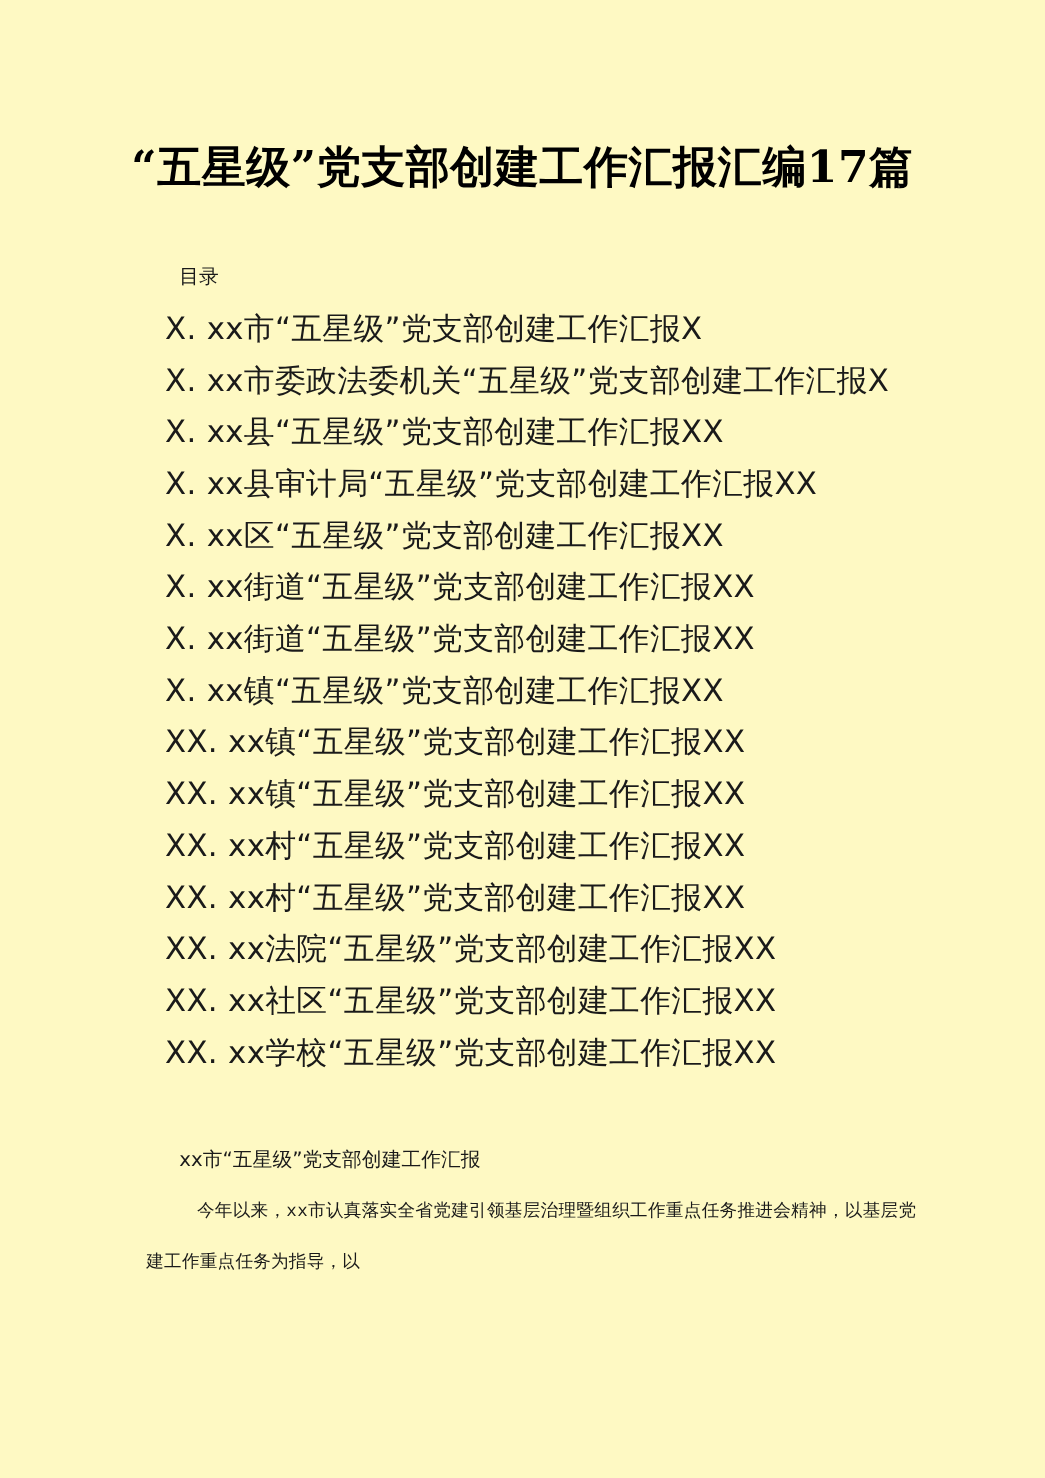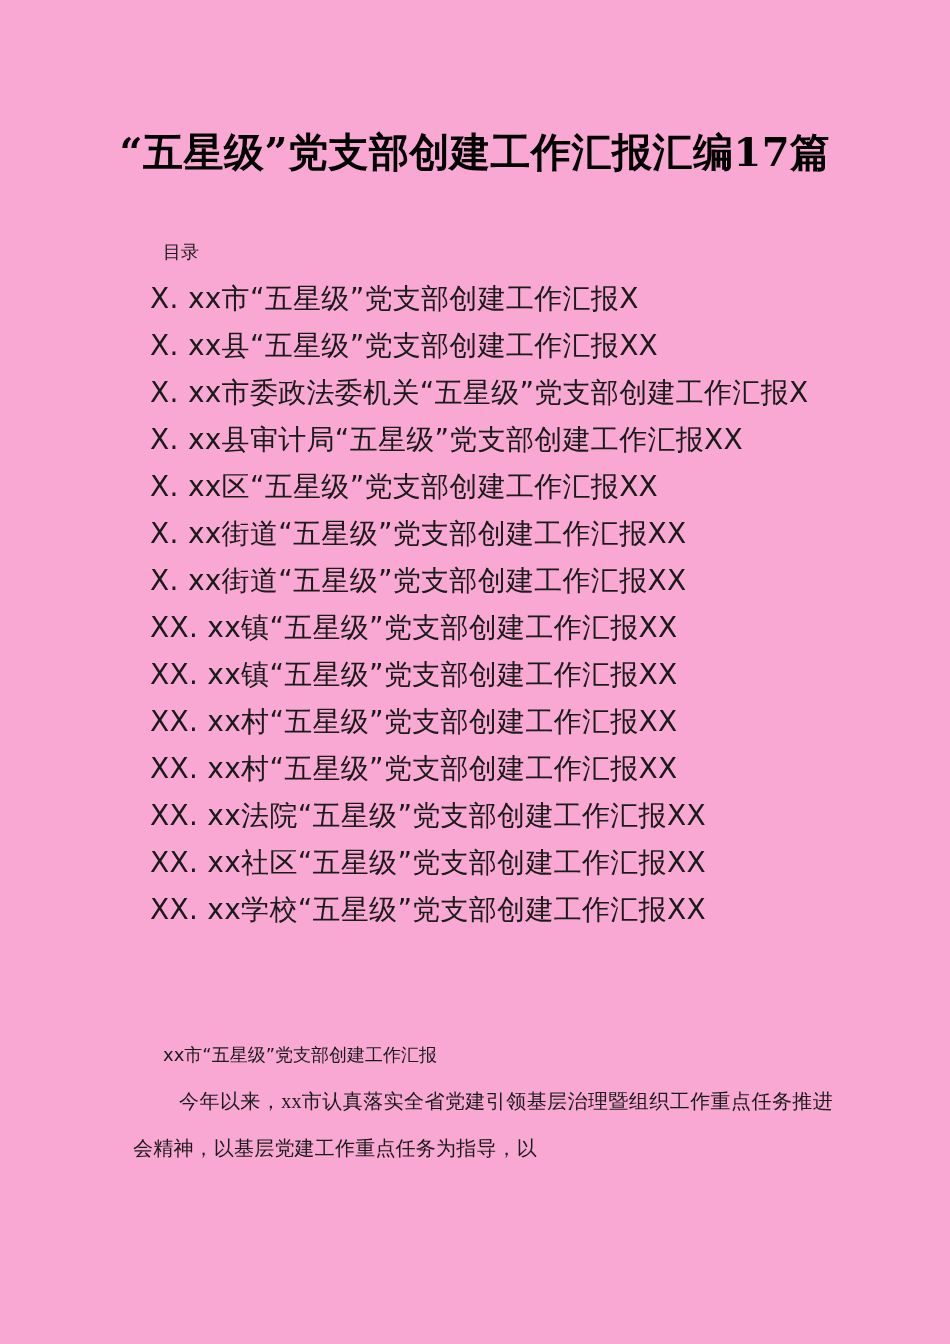--- a/index.html
+++ b/index.html
@@ -14,21 +14,21 @@
     font-family: "DejaVu Serif", "Liberation Serif", serif;
     color: #1a1a1a;
     overflow: hidden;
   }
 
   .page {
     position: absolute;
     top: 0; left: 0;
     width: 950px;
     height: 1344px;
-    background: #f9a8d4;
+    background: #fef9c3;
   }
 
   
   .doc-title {
     position: absolute;
     top: 126px;
     left: 0;
     width: 950px;
     text-align: center;
     font-family: "DejaVu Serif", "Liberation Serif", serif;
@@ -78,46 +78,47 @@
     color: #1a1a1a;
     padding-left: 13px;
     white-space: nowrap;
   }
 
   .body-paragraph {
     position: absolute;
     top: 1078px;
     left: 133px;
     width: 700px;
-    font-family: Liberation Serif, serif;
-    font-size: 20px;
+    font-family: Liberation Mono, monospace;
+    font-size: 16px;
     line-height: 47px;
     color: #1a1a1a;
     text-align: justify;
     text-indent: 46px;
     letter-spacing: 0.2px;
   }
 </style>
 </head>
 <body>
 
 <div class="page">
 
   <div class="doc-title">“五星级”党支部创建工作汇报汇编17篇</div>
 
   <div class="toc-block">
     <div class="toc-heading">目录</div>
 
     <div class="toc-item">X. xx市“五星级”党支部创建工作汇报X</div>
+    <div class="toc-item">X. xx市委政法委机关“五星级”党支部创建工作汇报X</div>
     <div class="toc-item">X. xx县“五星级”党支部创建工作汇报XX</div>
-    <div class="toc-item">X. xx市委政法委机关“五星级”党支部创建工作汇报X</div>
     <div class="toc-item">X. xx县审计局“五星级”党支部创建工作汇报XX</div>
     <div class="toc-item">X. xx区“五星级”党支部创建工作汇报XX</div>
     <div class="toc-item">X. xx街道“五星级”党支部创建工作汇报XX</div>
     <div class="toc-item">X. xx街道“五星级”党支部创建工作汇报XX</div>
+    <div class="toc-item">X. xx镇“五星级”党支部创建工作汇报XX</div>
     <div class="toc-item">XX. xx镇“五星级”党支部创建工作汇报XX</div>
     <div class="toc-item">XX. xx镇“五星级”党支部创建工作汇报XX</div>
     <div class="toc-item">XX. xx村“五星级”党支部创建工作汇报XX</div>
     <div class="toc-item">XX. xx村“五星级”党支部创建工作汇报XX</div>
     <div class="toc-item">XX. xx法院“五星级”党支部创建工作汇报XX</div>
     <div class="toc-item">XX. xx社区“五星级”党支部创建工作汇报XX</div>
     <div class="toc-item">XX. xx学校“五星级”党支部创建工作汇报XX</div>
   </div>
 
   <div class="section-heading">xx市“五星级”党支部创建工作汇报</div>

